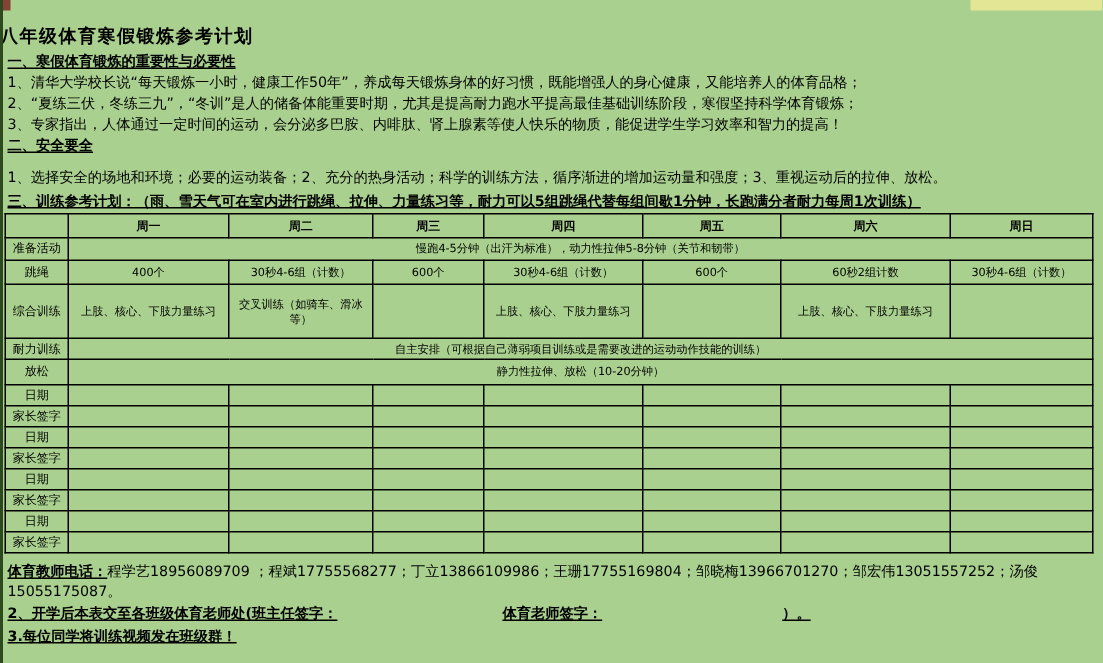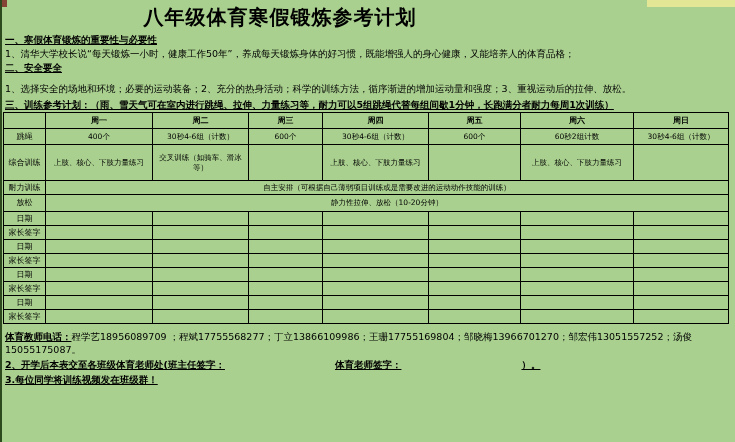--- a/index.html
+++ b/index.html
@@ -9,23 +9,23 @@
     font-family:"DejaVu Sans","Liberation Sans",sans-serif;
     color:#000;
     position:relative;
     overflow:hidden;
     font-size:9.5px;
   }
   .left-edge{position:absolute;left:0;top:0;width:2px;height:100%;background:#2d4a1e;}
   .corner-strip{position:absolute;right:0;top:0;width:88px;height:7px;background:#e3e795;}
   .corner-artifact{position:absolute;left:2px;top:0;width:5px;height:7px;background:#7a1f1f;opacity:.8;}
   .title{
-    width:560px;text-align:center;
-    font-size:20px;font-weight:bold;
-    padding-top:4px;letter-spacing:1px;
+    width:560px;text-align:left;
+    font-size:12px;font-weight:bold;
+    padding-top:16px;letter-spacing:1px;
   }
   .text-block{padding:2px 4px 0 5px;line-height:14px;}
   .text-block p{margin:0;}
   .bold{font-weight:bold;text-decoration:underline;}
   .sec2-item{margin-top:7px !important; margin-bottom:2px !important;}
   table{
     border-collapse:collapse;table-layout:fixed;
     margin-left:3px;width:725px;
     font-size:7.5px;line-height:1.25;
   }
@@ -57,20 +57,22 @@
 
 <div class="left-edge"></div>
 <div class="corner-strip"></div>
 <div class="corner-artifact"></div>
 
 <div class="title">八年级体育寒假锻炼参考计划</div>
 
 <div class="text-block">
   <p class="bold">一、寒假体育锻炼的重要性与必要性</p>
   <p>1、清华大学校长说“每天锻炼一小时，健康工作50年”，养成每天锻炼身体的好习惯，既能增强人的身心健康，又能培养人的体育品格；</p>
+  <p>2、“夏练三伏，冬练三九”，“冬训”是人的储备体能重要时期，尤其是提高耐力跑水平提高最佳基础训练阶段，寒假坚持科学体育锻炼；</p>
+  <p>3、专家指出，人体通过一定时间的运动，会分泌多巴胺、内啡肽、肾上腺素等使人快乐的物质，能促进学生学习效率和智力的提高！</p>
   <p class="bold">二、安全要全</p>
   <p class="sec2-item">1、选择安全的场地和环境；必要的运动装备；2、充分的热身活动；科学的训练方法，循序渐进的增加运动量和强度；3、重视运动后的拉伸、放松。</p>
   <p class="bold">三、训练参考计划：（雨、雪天气可在室内进行跳绳、拉伸、力量练习等，耐力可以5组跳绳代替每组间歇1分钟，长跑满分者耐力每周1次训练）</p>
 </div>
 
 <table>
   <colgroup>
     <col style="width:42px">
       <col style="width:107px">
       <col style="width:96px">
@@ -84,20 +86,24 @@
       <tr class="r-head">
     <th></th>
     <th>周一</th>
     <th>周二</th>
     <th>周三</th>
     <th>周四</th>
     <th>周五</th>
     <th>周六</th>
     <th>周日</th>
   </tr>
+  <tr class="r-warmup">
+    <td class="lbl">准备活动</td>
+    <td colspan="7">慢跑4-5分钟（出汗为标准），动力性拉伸5-8分钟（关节和韧带）</td>
+  </tr>
   <tr class="r-jump">
     <td class="lbl">跳绳</td>
     <td>400个</td>
     <td>30秒4-6组（计数）</td>
     <td>600个</td>
     <td>30秒4-6组（计数）</td>
     <td>600个</td>
     <td>60秒2组计数</td>
     <td>30秒4-6组（计数）</td>
   </tr>

